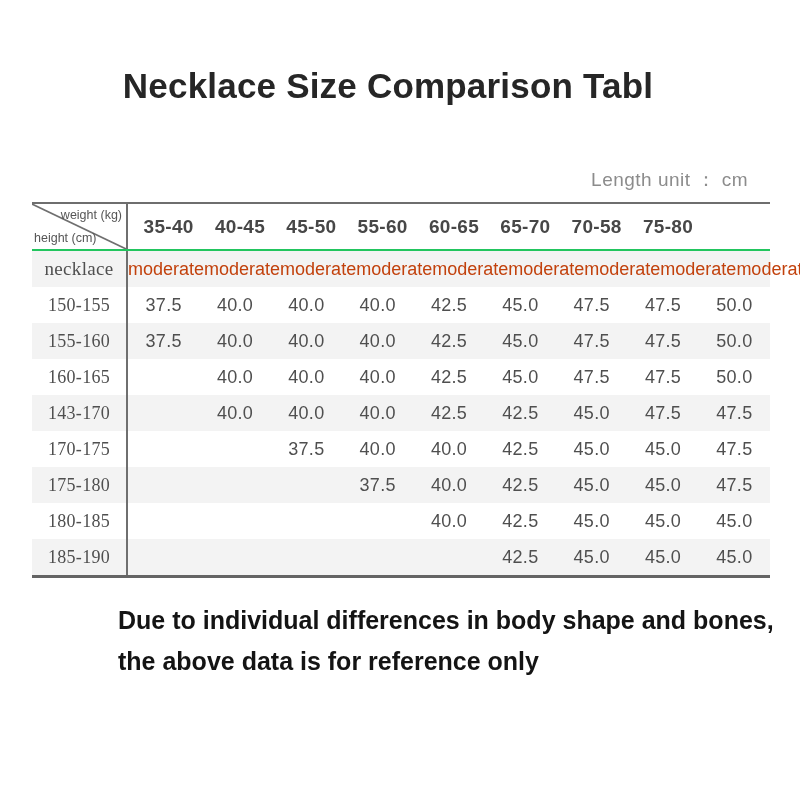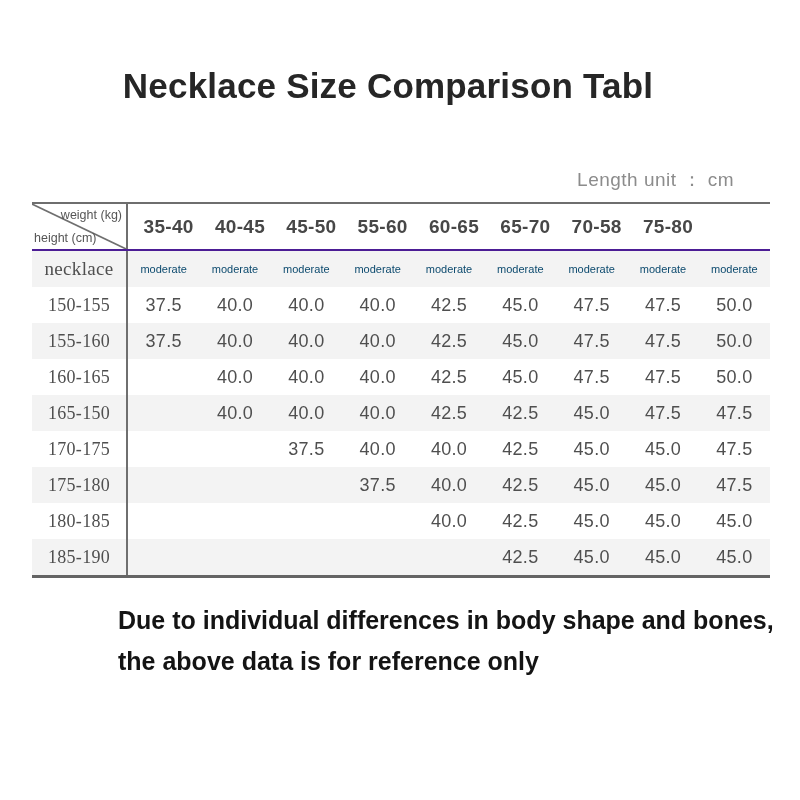--- a/index.html
+++ b/index.html
@@ -7,30 +7,30 @@
     width:800px;height:800px;background:#ffffff;
     font-family:"Liberation Sans","DejaVu Sans",sans-serif;
     position:relative;overflow:hidden;color:#4f4f4f;
   }
   .title{
     position:absolute;top:50px;left:0;width:744px;
     margin:16px;text-align:center;
     font-size:35px;font-weight:600;color:#262626;letter-spacing:0.2px;
   }
   .unit{
-    position:absolute;top:167px;right:66px;
+    position:absolute;top:167px;right:52px;
     font-size:19px;color:#8c8c8c;letter-spacing:0.5px;
   }
   .size-table{
     position:absolute;left:32px;top:202px;width:738px;
     border-top:2px solid #6e6e6e;border-bottom:3px solid #646464;
   }
   .thead{
     display:grid;grid-template-columns:96px repeat(9,1fr);
-    height:45px;border-bottom:2px solid #4c1d95;gap:10px;
+    height:45px;border-bottom:2px solid #22c55e;gap:10px;
   }
   .hcell{
     display:flex;align-items:center;justify-content:center;
     font-size:19px;font-weight:600;color:#474747;letter-spacing:0.3px;
   }
   .corner{position:relative;border-right:2px solid #6f6f6f;}
   .corner .diag{position:absolute;inset:0;width:100%;height:100%;}
   .corner-top{
     position:absolute;top:4px;right:4px;
     font-size:12.5px;color:#555555;
@@ -45,21 +45,21 @@
   }
   .trow:nth-child(odd){background:#f3f3f3;}
   .trow .label{
     height:100%;display:flex;align-items:center;justify-content:center;
     border-right:2px solid #6f6f6f;
     font-size:18px;color:#4f4f4f;letter-spacing:0.3px;font-family:Liberation Serif, serif;
   }
   .trow .cell{
     text-align:center;font-size:18px;color:#4f4f4f;letter-spacing:0.3px;
   }
-  .trow.moderate-row .cell{font-size:11px;color:#0c4a6e;letter-spacing:0;}
+  .trow.moderate-row .cell{font-size:18px;color:#c2410c;letter-spacing:0;}
   .trow.moderate-row .label{font-size:19px;}
   .note{
     position:absolute;left:118px;top:600px;
     font-size:25px;font-weight:600;color:#141414;line-height:41px;
   }
 </style>
 </head>
 <body>
 
 <div class="page">
@@ -130,21 +130,21 @@
           <div class="cell">40.0</div>
           <div class="cell">40.0</div>
           <div class="cell">40.0</div>
           <div class="cell">42.5</div>
           <div class="cell">45.0</div>
           <div class="cell">47.5</div>
           <div class="cell">47.5</div>
           <div class="cell">50.0</div>
         </div>
         <div class="trow">
-          <div class="label">165-150</div>
+          <div class="label">143-170</div>
           <div class="cell"></div>
           <div class="cell">40.0</div>
           <div class="cell">40.0</div>
           <div class="cell">40.0</div>
           <div class="cell">42.5</div>
           <div class="cell">42.5</div>
           <div class="cell">45.0</div>
           <div class="cell">47.5</div>
           <div class="cell">47.5</div>
         </div>

